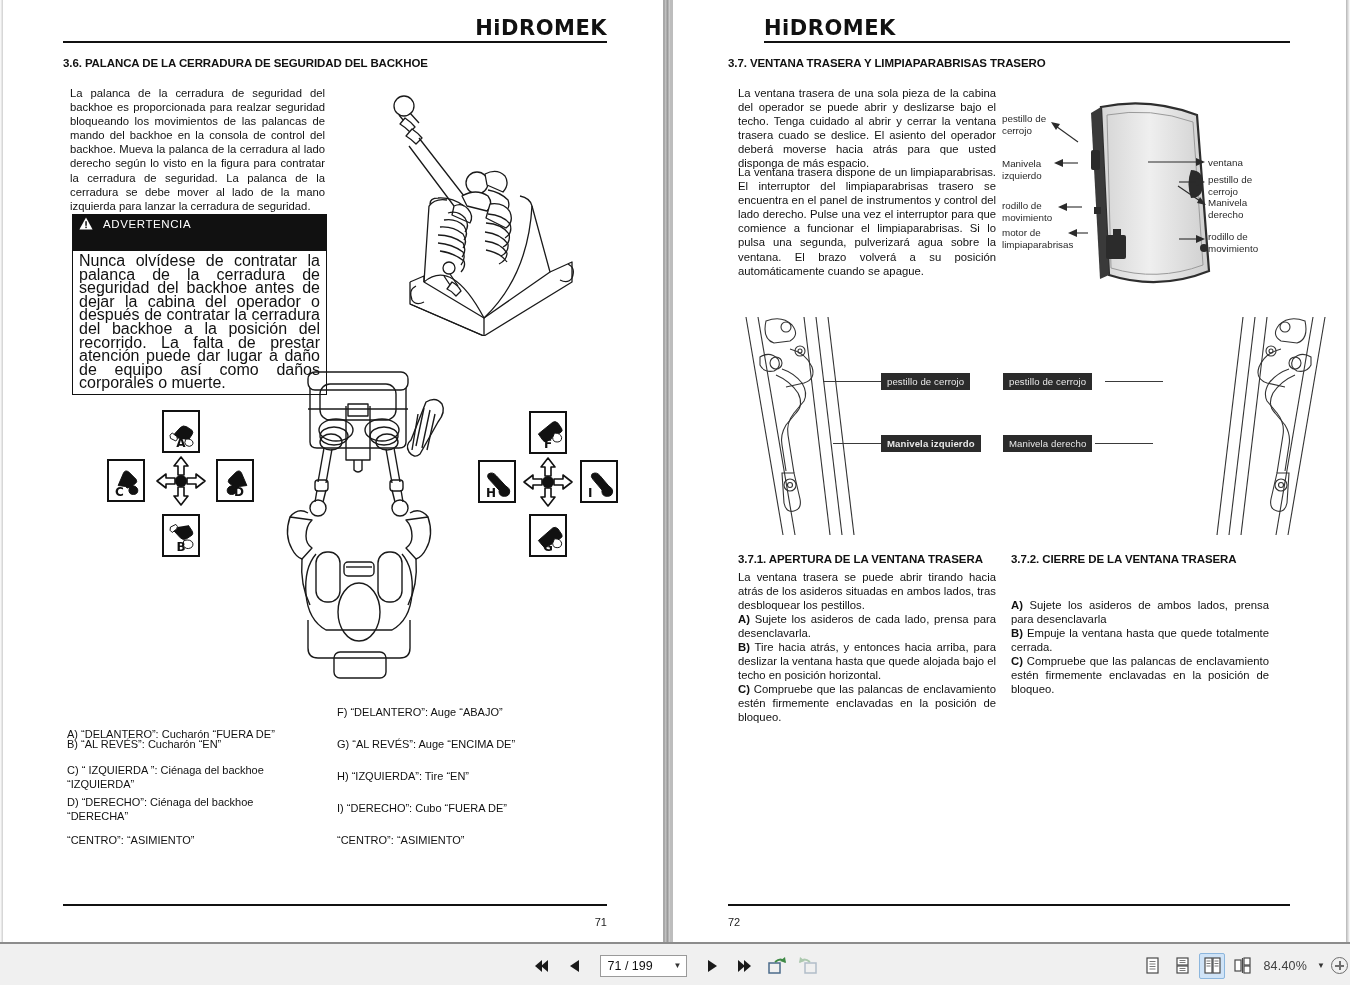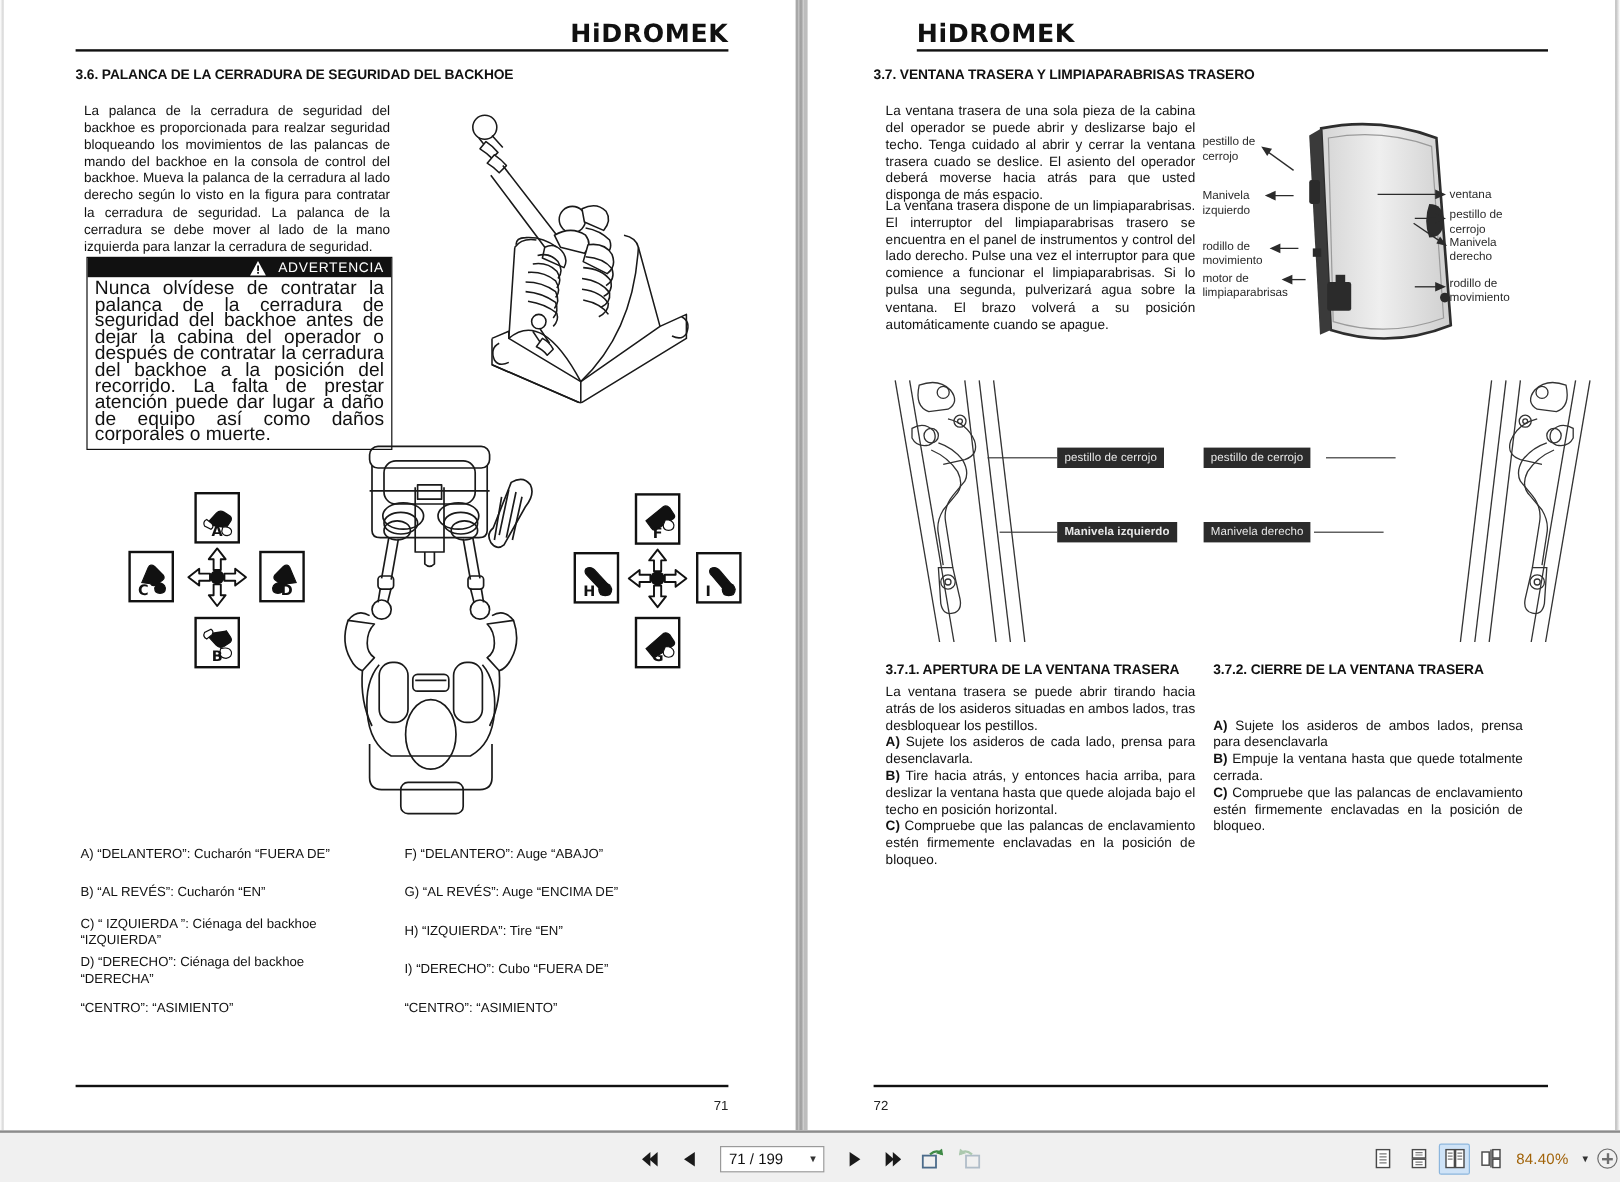--- a/index.html
+++ b/index.html
@@ -66,24 +66,23 @@
   }
   .body-text b { font-weight: bold; }
   .footer-rule { position: absolute; height: 1.5px; background: #111; }
   .page-num { position: absolute; font-size: 11px; color: #222; }
 
   
   .warn-box { position: absolute; border: 1.6px solid #111; background: #fff; }
   .warn-head {
     background: #111; color: #fff;
     font-size: 11.5px; font-weight: normal;
-    padding: 2px 6px 1px 6px;
+    padding: 2px 6px 21px 6px;
     display: flex; align-items: center; gap: 10px;
     letter-spacing: 0.6px;
-    justify-content: flex-end;
   }
   .warn-tri { width: 14px; height: 13px; display:block; }
   .warn-body {
     font-size: 16px; line-height: 13.6px; color: #111;
     padding: 3px 6px 4px 6px; text-align: justify;
   }
 
   
   .legend-item { position: absolute; font-size: 11px; line-height: 13.5px; color:#111; }
 
@@ -145,21 +144,21 @@
   .pagebox {
     width: 87px; height: 22px;
     border: 1px solid #9a9a9a; background: #fff;
     display: flex; align-items: center;
     padding: 0 4px 0 7px; margin: 0 7px;
     font-size: 12.5px; color: #111;
     justify-content: space-between;
   }
   .pagebox .caret { font-size: 8px; color: #333; }
   .zoomval {
-    font-size: 12.5px; color: #a16207;
+    font-size: 12.5px; color: #404040;
     margin-left: 4px; margin-right: 6px;
     letter-spacing: 0.2px;
   }
   .zoom-caret { font-size: 8px; color:#333; margin-right: 2px; }
   .zoom-circle {
     width: 17px; height: 17px; border: 1.4px solid #6e6e6e; border-radius: 50%;
     position: relative;
   }
   .zoom-circle::before, .zoom-circle::after {
     content:""; position:absolute; background:#6e6e6e;
@@ -408,21 +407,21 @@
             <path d="M78 205 L104 205"></path>
 
             <ellipse cx="91" cy="250" rx="21" ry="29"></ellipse>
 
             <path d="M40 258 L40 286 q0 10 10 10 L132 296 q10 0 10 -10 L142 258"></path>
             <rect x="66" y="290" width="52" height="26" rx="6"></rect>
           </g>
         </svg>
       </div>
 
-      <div class="legend-item" style="left:67px; top:706px; width:270px;">A) “DELANTERO”: Cucharón “FUERA DE”</div>
+      <div class="legend-item" style="left:67px; top:728px; width:270px;">A) “DELANTERO”: Cucharón “FUERA DE”</div>
       <div class="legend-item" style="left:67px; top:738px; width:270px;">B) “AL REVÉS”: Cucharón “EN”</div>
       <div class="legend-item" style="left:67px; top:764px; width:230px;">C) “ IZQUIERDA ”: Ciénaga del backhoe “IZQUIERDA”</div>
       <div class="legend-item" style="left:67px; top:796px; width:230px;">D) “DERECHO”: Ciénaga del backhoe “DERECHA”</div>
       <div class="legend-item" style="left:67px; top:834px; width:270px;">“CENTRO”: “ASIMIENTO”</div>
 
       <div class="legend-item" style="left:337px; top:706px; width:280px;">F) “DELANTERO”: Auge “ABAJO”</div>
       <div class="legend-item" style="left:337px; top:738px; width:280px;">G) “AL REVÉS”: Auge “ENCIMA DE”</div>
       <div class="legend-item" style="left:337px; top:770px; width:280px;">H) “IZQUIERDA”: Tire “EN”</div>
       <div class="legend-item" style="left:337px; top:802px; width:280px;">I) “DERECHO”: Cubo “FUERA DE”</div>
       <div class="legend-item" style="left:337px; top:834px; width:280px;">“CENTRO”: “ASIMIENTO”</div>

